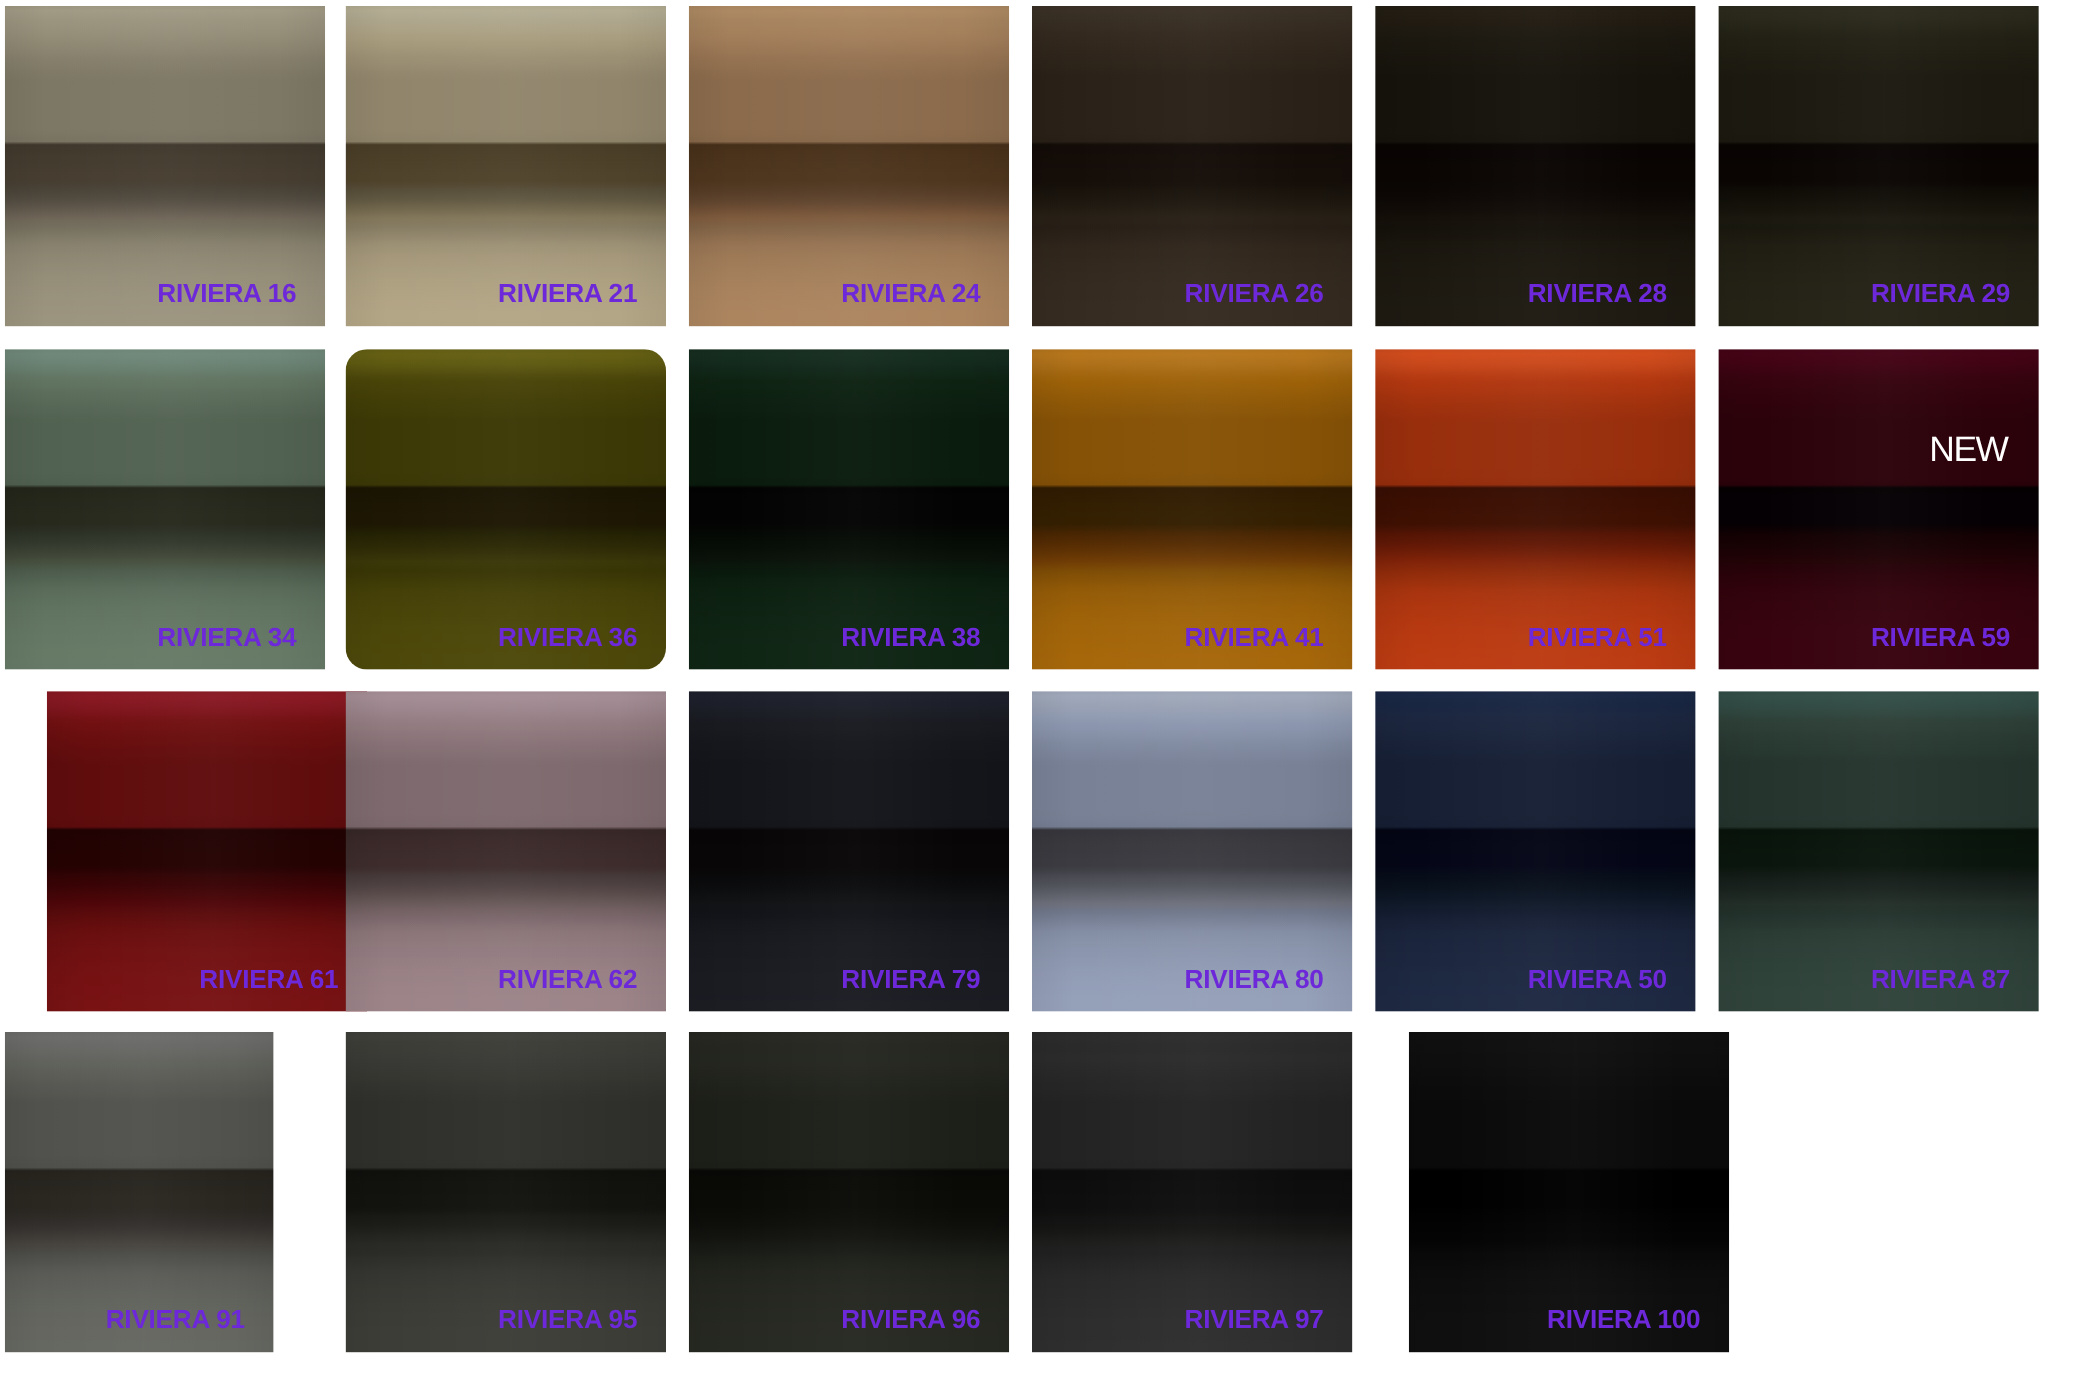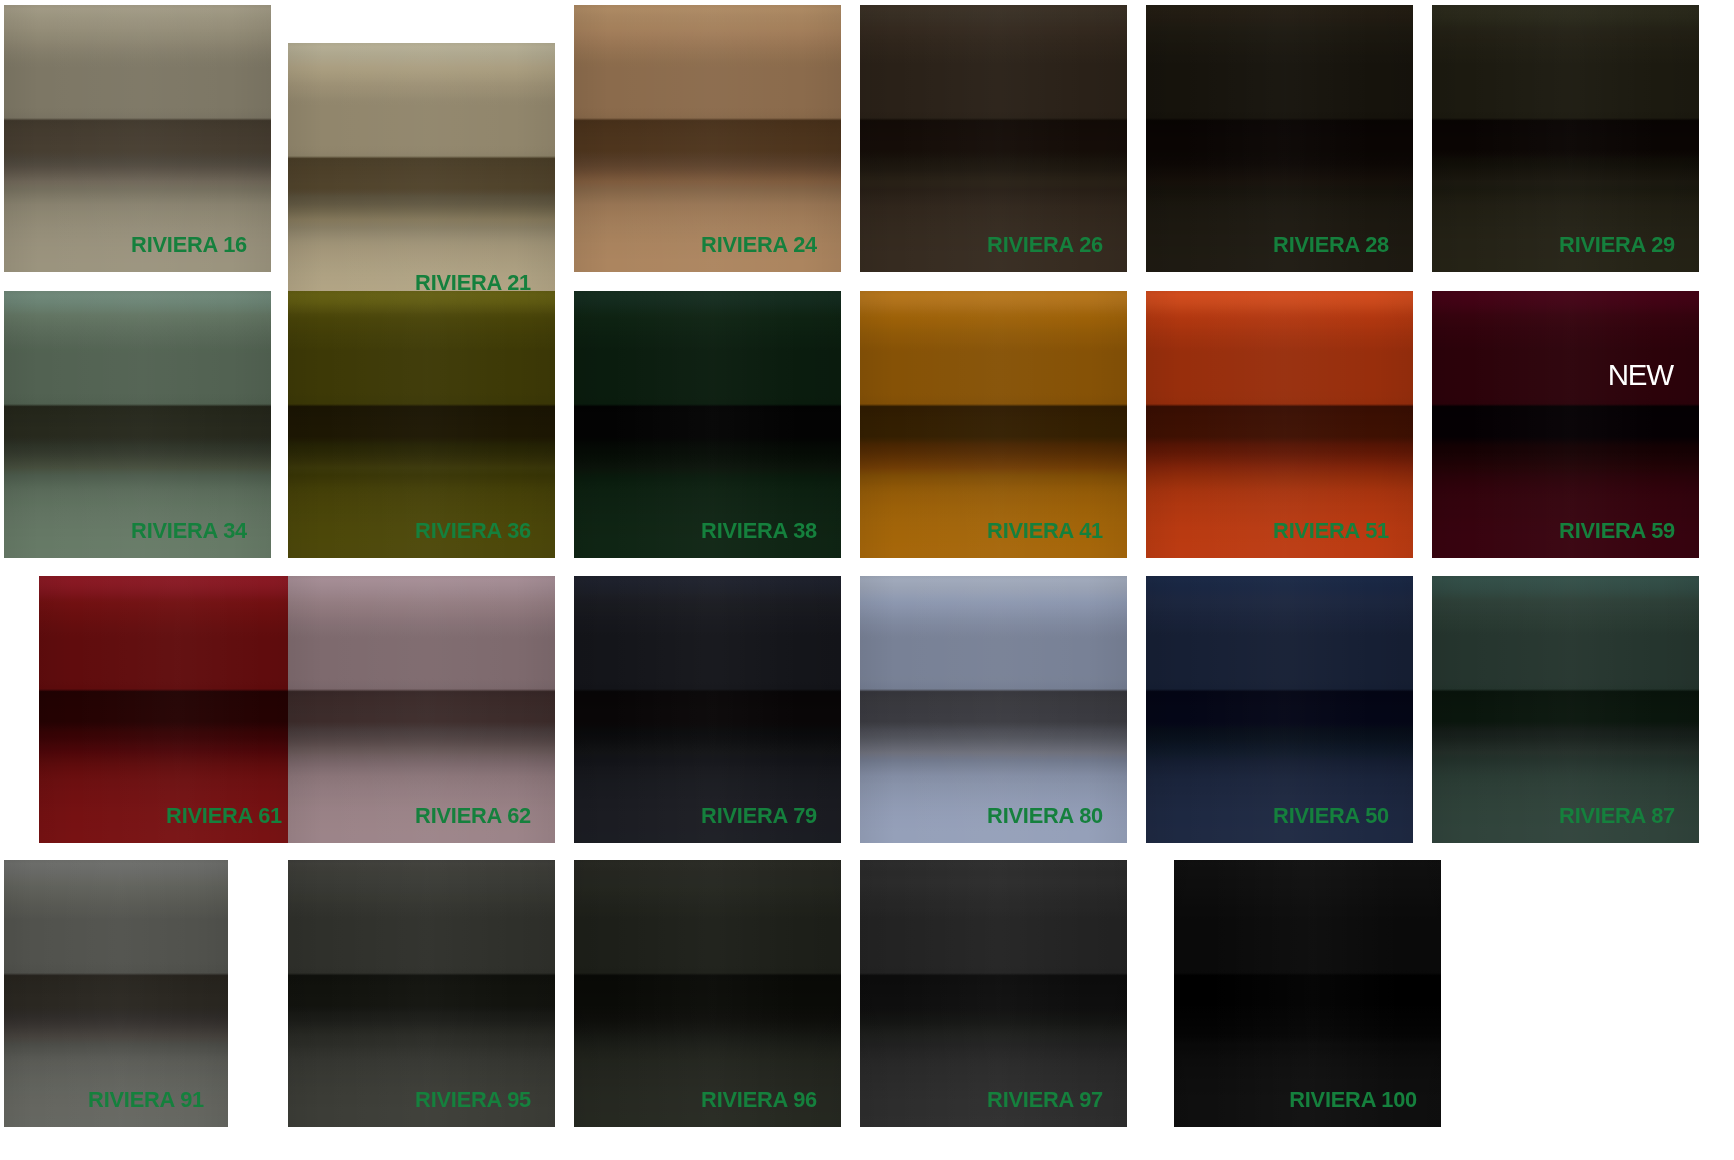--- a/index.html
+++ b/index.html
@@ -3,39 +3,39 @@
 <meta charset="utf-8">
 <title>Riviera colour swatches</title>
 <style>
   html,body{margin:0;padding:0;}
   body{width:1734px;height:1160px;background:#ffffff;overflow:hidden;
        font-family:"Liberation Sans",sans-serif;}
   #grid{position:relative;width:1734px;height:1160px;}
   .tile{position:absolute;overflow:hidden;}
   .tile .surface{position:absolute;left:0;top:0;right:0;bottom:0;}
   .tile .sheen{position:absolute;left:0;top:0;right:0;bottom:0;pointer-events:none;}
-  .label{position:absolute;right:24px;bottom:16px;color:#15803d;font-size:21.8px;font-weight:700;
+  .label{position:absolute;right:24px;bottom:16px;color:#6d28d9;font-size:21.8px;font-weight:700;
          letter-spacing:-0.2px;line-height:1;white-space:nowrap;
          -webkit-font-smoothing:antialiased;transform:translateZ(0);}
   .newbadge{position:absolute;right:26px;top:69px;color:#fff;font-size:29.5px;font-weight:400;
          letter-spacing:-1.2px;line-height:1;white-space:nowrap;
          -webkit-font-smoothing:antialiased;transform:translateZ(0);}
 </style>
 </head>
 <body>
 
 <div id="grid">
 
 <div class="tile" style="left: 4px; top: 5px; width: 267px; height: 267px;">
     <div class="surface" style="background: linear-gradient(rgb(156, 149, 128) 0%, rgb(161, 154, 132) 1.47%, rgb(158, 151, 130) 2.94%, rgb(155, 149, 127) 4.41%, rgb(153, 146, 125) 5.88%, rgb(151, 144, 123) 7.35%, rgb(149, 142, 121) 8.82%, rgb(146, 139, 118) 10.29%, rgb(143, 137, 116) 11.76%, rgb(141, 134, 114) 13.24%, rgb(138, 131, 111) 14.71%, rgb(135, 128, 109) 16.18%, rgb(132, 126, 107) 17.65%, rgb(130, 124, 105) 19.12%, rgb(128, 122, 103) 20.59%, rgb(126, 120, 102) 22.06%, rgb(125, 119, 101) 23.53%, rgb(125, 119, 101) 25%, rgb(125, 119, 101) 26.47%, rgb(125, 119, 101) 27.94%, rgb(125, 119, 101) 29.41%, rgb(125, 119, 101) 30.88%, rgb(125, 119, 101) 32.35%, rgb(125, 119, 101) 33.82%, rgb(125, 119, 101) 35.29%, rgb(125, 119, 101) 36.76%, rgb(125, 119, 101) 38.24%, rgb(124, 118, 100) 39.71%, rgb(122, 116, 99) 41.18%, rgb(121, 115, 98) 42.3%, rgb(63, 55, 43) 43.3%, rgb(64, 56, 44) 44.12%, rgb(66, 57, 45) 45.59%, rgb(67, 59, 46) 47.06%, rgb(68, 59, 47) 48.53%, rgb(69, 60, 48) 50%, rgb(70, 61, 48) 51.47%, rgb(71, 62, 49) 52.94%, rgb(71, 62, 49) 54.41%, rgb(72, 64, 52) 55.88%, rgb(74, 67, 56) 57.35%, rgb(77, 71, 60) 58.82%, rgb(82, 75, 64) 60.29%, rgb(89, 81, 70) 61.76%, rgb(96, 88, 75) 63.24%, rgb(103, 95, 82) 64.71%, rgb(111, 102, 88) 66.18%, rgb(114, 107, 91) 67.65%, rgb(116, 111, 94) 69.12%, rgb(122, 116, 98) 70.59%, rgb(127, 121, 103) 72.06%, rgb(132, 126, 107) 73.53%, rgb(137, 130, 111) 75%, rgb(139, 132, 113) 76.47%, rgb(141, 135, 114) 77.94%, rgb(143, 136, 116) 79.41%, rgb(145, 138, 117) 80.88%, rgb(146, 139, 119) 82.35%, rgb(148, 141, 120) 83.82%, rgb(149, 142, 121) 85.29%, rgb(150, 143, 122) 86.76%, rgb(152, 144, 123) 88.24%, rgb(152, 145, 124) 89.71%, rgb(153, 146, 124) 91.18%, rgb(154, 146, 125) 92.65%, rgb(154, 147, 125) 94.12%, rgb(155, 147, 126) 95.59%, rgb(155, 148, 126) 97.06%, rgb(155, 148, 126) 98.53%, rgb(155, 148, 126) 100%);"></div>
     <div class="sheen" style="background: linear-gradient(90deg, rgba(0, 0, 0, 0.055) 0%, rgba(0, 0, 0, 0) 13%, rgba(255, 255, 255, 0.024) 52%, rgba(0, 0, 0, 0) 85%, rgba(0, 0, 0, 0.05) 100%);"></div>
 
     <div class="label">RIVIERA 16</div>
   </div>
-    <div class="tile" style="left: 288px; top: 5px; width: 267px; height: 267px; margin-top: 38px;">
+    <div class="tile" style="left: 288px; top: 5px; width: 267px; height: 267px;">
     <div class="surface" style="background: linear-gradient(rgb(174, 168, 142) 0%, rgb(180, 173, 147) 1.47%, rgb(177, 170, 145) 2.94%, rgb(174, 167, 141) 4.41%, rgb(173, 164, 138) 5.88%, rgb(172, 162, 134) 7.35%, rgb(171, 159, 130) 8.82%, rgb(169, 157, 127) 10.29%, rgb(166, 154, 124) 11.76%, rgb(163, 151, 122) 13.24%, rgb(159, 147, 119) 14.71%, rgb(156, 144, 116) 16.18%, rgb(154, 142, 115) 17.65%, rgb(151, 140, 113) 19.12%, rgb(148, 137, 111) 20.59%, rgb(146, 135, 109) 22.06%, rgb(145, 134, 108) 23.53%, rgb(145, 134, 108) 25%, rgb(145, 134, 108) 26.47%, rgb(145, 134, 108) 27.94%, rgb(145, 134, 108) 29.41%, rgb(145, 134, 108) 30.88%, rgb(145, 134, 108) 32.35%, rgb(145, 134, 108) 33.82%, rgb(145, 134, 108) 35.29%, rgb(145, 134, 108) 36.76%, rgb(145, 134, 108) 38.24%, rgb(144, 133, 107) 39.71%, rgb(142, 131, 106) 41.18%, rgb(140, 130, 104) 42.3%, rgb(72, 60, 38) 43.3%, rgb(73, 61, 39) 44.12%, rgb(74, 62, 40) 45.59%, rgb(76, 63, 40) 47.06%, rgb(77, 64, 41) 48.53%, rgb(78, 65, 42) 50%, rgb(79, 66, 43) 51.47%, rgb(80, 67, 43) 52.94%, rgb(80, 67, 43) 54.41%, rgb(83, 71, 49) 55.88%, rgb(87, 78, 57) 57.35%, rgb(92, 83, 62) 58.82%, rgb(97, 88, 66) 60.29%, rgb(105, 95, 71) 61.76%, rgb(113, 103, 77) 63.24%, rgb(122, 111, 84) 64.71%, rgb(131, 119, 90) 66.18%, rgb(133, 122, 95) 67.65%, rgb(135, 125, 100) 69.12%, rgb(141, 131, 105) 70.59%, rgb(147, 136, 110) 72.06%, rgb(153, 142, 114) 73.53%, rgb(158, 146, 118) 75%, rgb(161, 149, 120) 76.47%, rgb(164, 151, 122) 77.94%, rgb(166, 153, 124) 79.41%, rgb(168, 155, 125) 80.88%, rgb(169, 157, 127) 82.35%, rgb(171, 158, 128) 83.82%, rgb(172, 160, 129) 85.29%, rgb(174, 161, 130) 86.76%, rgb(175, 162, 131) 88.24%, rgb(176, 163, 132) 89.71%, rgb(177, 164, 132) 91.18%, rgb(178, 164, 133) 92.65%, rgb(178, 165, 134) 94.12%, rgb(179, 166, 134) 95.59%, rgb(179, 166, 134) 97.06%, rgb(179, 166, 134) 98.53%, rgb(179, 166, 134) 100%);"></div>
     <div class="sheen" style="background: linear-gradient(90deg, rgba(0, 0, 0, 0.055) 0%, rgba(0, 0, 0, 0) 13%, rgba(255, 255, 255, 0.024) 52%, rgba(0, 0, 0, 0) 85%, rgba(0, 0, 0, 0.05) 100%);"></div>
 
     <div class="label">RIVIERA 21</div>
   </div>
     <div class="tile" style="left: 574px; top: 5px; width: 267px; height: 267px;">
     <div class="surface" style="background: linear-gradient(rgb(168, 133, 95) 0%, rgb(173, 137, 99) 1.47%, rgb(170, 135, 97) 2.94%, rgb(167, 132, 95) 4.41%, rgb(166, 131, 94) 5.88%, rgb(165, 129, 92) 7.35%, rgb(164, 128, 91) 8.82%, rgb(162, 125, 90) 10.29%, rgb(159, 123, 88) 11.76%, rgb(156, 120, 86) 13.24%, rgb(153, 118, 84) 14.71%, rgb(150, 115, 82) 16.18%, rgb(147, 114, 81) 17.65%, rgb(145, 112, 79) 19.12%, rgb(142, 110, 78) 20.59%, rgb(140, 108, 76) 22.06%, rgb(139, 107, 76) 23.53%, rgb(139, 107, 76) 25%, rgb(139, 107, 76) 26.47%, rgb(139, 107, 76) 27.94%, rgb(139, 107, 76) 29.41%, rgb(139, 107, 76) 30.88%, rgb(139, 107, 76) 32.35%, rgb(139, 107, 76) 33.82%, rgb(139, 107, 76) 35.29%, rgb(139, 107, 76) 36.76%, rgb(139, 107, 76) 38.24%, rgb(138, 106, 75) 39.71%, rgb(136, 105, 74) 41.18%, rgb(134, 103, 73) 42.3%, rgb(70, 47, 25) 43.3%, rgb(71, 48, 26) 44.12%, rgb(73, 49, 26) 45.59%, rgb(74, 50, 27) 47.06%, rgb(75, 51, 28) 48.53%, rgb(76, 52, 28) 50%, rgb(77, 52, 29) 51.47%, rgb(78, 53, 29) 52.94%, rgb(78, 53, 29) 54.41%, rgb(81, 56, 33) 55.88%, rgb(84, 59, 37) 57.35%, rgb(89, 63, 41) 58.82%, rgb(94, 67, 44) 60.29%, rgb(101, 72, 48) 61.76%, rgb(110, 78, 52) 63.24%, rgb(118, 85, 57) 64.71%, rgb(126, 91, 61) 66.18%, rgb(128, 95, 66) 67.65%, rgb(130, 100, 70) 69.12%, rgb(136, 104, 74) 70.59%, rgb(141, 109, 77) 72.06%, rgb(147, 113, 81) 73.53%, rgb(152, 117, 84) 75%, rgb(154, 119, 85) 76.47%, rgb(157, 121, 86) 77.94%, rgb(159, 123, 88) 79.41%, rgb(161, 124, 89) 80.88%, rgb(162, 126, 90) 82.35%, rgb(164, 127, 91) 83.82%, rgb(165, 128, 92) 85.29%, rgb(167, 129, 92) 86.76%, rgb(168, 130, 93) 88.24%, rgb(169, 131, 94) 89.71%, rgb(170, 131, 94) 91.18%, rgb(170, 132, 94) 92.65%, rgb(171, 132, 95) 94.12%, rgb(172, 133, 95) 95.59%, rgb(172, 133, 95) 97.06%, rgb(172, 133, 95) 98.53%, rgb(172, 133, 95) 100%);"></div>
     <div class="sheen" style="background: linear-gradient(90deg, rgba(0, 0, 0, 0.055) 0%, rgba(0, 0, 0, 0) 13%, rgba(255, 255, 255, 0.024) 52%, rgba(0, 0, 0, 0) 85%, rgba(0, 0, 0, 0.05) 100%);"></div>
 
     <div class="label">RIVIERA 24</div>
@@ -57,21 +57,21 @@
     <div class="sheen" style="background: linear-gradient(90deg, rgba(0, 0, 0, 0.055) 0%, rgba(0, 0, 0, 0) 13%, rgba(255, 255, 255, 0.024) 52%, rgba(0, 0, 0, 0) 85%, rgba(0, 0, 0, 0.05) 100%);"></div>
 
     <div class="label">RIVIERA 29</div>
   </div>
     <div class="tile" style="left: 4px; top: 291px; width: 267px; height: 267px;">
     <div class="surface" style="background: linear-gradient(rgb(108, 132, 117) 0%, rgb(111, 136, 121) 1.47%, rgb(109, 134, 119) 2.94%, rgb(107, 131, 116) 4.41%, rgb(104, 127, 111) 5.88%, rgb(102, 123, 106) 7.35%, rgb(99, 118, 100) 8.82%, rgb(97, 115, 97) 10.29%, rgb(95, 113, 95) 11.76%, rgb(93, 110, 93) 13.24%, rgb(91, 108, 91) 14.71%, rgb(89, 106, 89) 16.18%, rgb(87, 104, 87) 17.65%, rgb(86, 102, 86) 19.12%, rgb(84, 100, 84) 20.59%, rgb(82, 99, 82) 22.06%, rgb(82, 98, 82) 23.53%, rgb(82, 98, 82) 25%, rgb(82, 98, 82) 26.47%, rgb(82, 98, 82) 27.94%, rgb(82, 98, 82) 29.41%, rgb(82, 98, 82) 30.88%, rgb(82, 98, 82) 32.35%, rgb(82, 98, 82) 33.82%, rgb(82, 98, 82) 35.29%, rgb(82, 98, 82) 36.76%, rgb(82, 98, 82) 38.24%, rgb(81, 97, 81) 39.71%, rgb(80, 96, 80) 41.18%, rgb(79, 95, 79) 42.3%, rgb(34, 36, 25) 43.3%, rgb(35, 37, 26) 44.12%, rgb(36, 38, 26) 45.59%, rgb(37, 39, 27) 47.06%, rgb(37, 39, 28) 48.53%, rgb(38, 40, 28) 50%, rgb(39, 41, 29) 51.47%, rgb(39, 41, 29) 52.94%, rgb(39, 41, 29) 54.41%, rgb(41, 44, 33) 55.88%, rgb(44, 49, 37) 57.35%, rgb(47, 53, 41) 58.82%, rgb(51, 56, 44) 60.29%, rgb(55, 61, 48) 61.76%, rgb(60, 67, 52) 63.24%, rgb(65, 72, 57) 64.71%, rgb(70, 78, 61) 66.18%, rgb(73, 85, 69) 67.65%, rgb(76, 91, 76) 69.12%, rgb(80, 95, 80) 70.59%, rgb(83, 100, 83) 72.06%, rgb(87, 104, 87) 73.53%, rgb(90, 107, 90) 75%, rgb(92, 109, 92) 76.47%, rgb(93, 111, 93) 77.94%, rgb(94, 113, 94) 79.41%, rgb(96, 114, 96) 80.88%, rgb(97, 115, 97) 82.35%, rgb(98, 116, 98) 83.82%, rgb(99, 117, 99) 85.29%, rgb(100, 118, 100) 86.76%, rgb(100, 119, 100) 88.24%, rgb(101, 120, 101) 89.71%, rgb(101, 120, 101) 91.18%, rgb(102, 121, 102) 92.65%, rgb(102, 122, 102) 94.12%, rgb(102, 122, 102) 95.59%, rgb(103, 122, 103) 97.06%, rgb(103, 122, 103) 98.53%, rgb(103, 122, 103) 100%);"></div>
     <div class="sheen" style="background: linear-gradient(90deg, rgba(0, 0, 0, 0.055) 0%, rgba(0, 0, 0, 0) 13%, rgba(255, 255, 255, 0.024) 52%, rgba(0, 0, 0, 0) 85%, rgba(0, 0, 0, 0.05) 100%);"></div>
 
     <div class="label">RIVIERA 34</div>
   </div>
-    <div class="tile" style="left: 288px; top: 291px; width: 267px; height: 267px;">
+    <div class="tile" style="left: 288px; top: 291px; width: 267px; height: 267px; border-radius: 18px;">
     <div class="surface" style="background: linear-gradient(rgb(96, 91, 18) 0%, rgb(100, 95, 19) 1.47%, rgb(98, 93, 18) 2.94%, rgb(95, 90, 17) 4.41%, rgb(89, 84, 15) 5.88%, rgb(83, 78, 13) 7.35%, rgb(76, 71, 10) 8.82%, rgb(72, 68, 8) 10.29%, rgb(71, 66, 8) 11.76%, rgb(69, 65, 8) 13.24%, rgb(68, 63, 7) 14.71%, rgb(66, 62, 7) 16.18%, rgb(65, 61, 7) 17.65%, rgb(64, 60, 7) 19.12%, rgb(63, 59, 6) 20.59%, rgb(61, 57, 6) 22.06%, rgb(61, 57, 6) 23.53%, rgb(61, 57, 6) 25%, rgb(61, 57, 6) 26.47%, rgb(61, 57, 6) 27.94%, rgb(61, 57, 6) 29.41%, rgb(61, 57, 6) 30.88%, rgb(61, 57, 6) 32.35%, rgb(61, 57, 6) 33.82%, rgb(61, 57, 6) 35.29%, rgb(61, 57, 6) 36.76%, rgb(61, 57, 6) 38.24%, rgb(60, 56, 6) 39.71%, rgb(59, 56, 6) 41.18%, rgb(59, 55, 6) 42.3%, rgb(25, 20, 2) 43.3%, rgb(26, 20, 2) 44.12%, rgb(26, 21, 3) 45.59%, rgb(27, 21, 3) 47.06%, rgb(28, 22, 3) 48.53%, rgb(28, 22, 3) 50%, rgb(29, 23, 3) 51.47%, rgb(29, 23, 3) 52.94%, rgb(29, 23, 3) 54.41%, rgb(32, 27, 3) 55.88%, rgb(35, 33, 4) 57.35%, rgb(39, 36, 4) 58.82%, rgb(41, 39, 5) 60.29%, rgb(45, 42, 6) 61.76%, rgb(49, 46, 7) 63.24%, rgb(54, 50, 8) 64.71%, rgb(58, 55, 9) 66.18%, rgb(57, 54, 7) 67.65%, rgb(56, 53, 5) 69.12%, rgb(59, 55, 6) 70.59%, rgb(62, 58, 6) 72.06%, rgb(65, 61, 7) 73.53%, rgb(67, 63, 7) 75%, rgb(69, 64, 8) 76.47%, rgb(70, 65, 8) 77.94%, rgb(71, 66, 8) 79.41%, rgb(72, 67, 8) 80.88%, rgb(72, 68, 8) 82.35%, rgb(73, 69, 9) 83.82%, rgb(74, 69, 9) 85.29%, rgb(75, 70, 9) 86.76%, rgb(75, 71, 9) 88.24%, rgb(76, 71, 9) 89.71%, rgb(76, 71, 9) 91.18%, rgb(76, 72, 9) 92.65%, rgb(77, 72, 9) 94.12%, rgb(77, 72, 10) 95.59%, rgb(77, 72, 10) 97.06%, rgb(77, 72, 10) 98.53%, rgb(77, 72, 10) 100%);"></div>
     <div class="sheen" style="background: linear-gradient(90deg, rgba(0, 0, 0, 0.055) 0%, rgba(0, 0, 0, 0) 13%, rgba(255, 255, 255, 0.024) 52%, rgba(0, 0, 0, 0) 85%, rgba(0, 0, 0, 0.05) 100%);"></div>
 
     <div class="label">RIVIERA 36</div>
   </div>
     <div class="tile" style="left: 574px; top: 291px; width: 267px; height: 267px;">
     <div class="surface" style="background: linear-gradient(rgb(20, 43, 29) 0%, rgb(21, 45, 31) 1.47%, rgb(20, 44, 30) 2.94%, rgb(19, 42, 29) 4.41%, rgb(18, 40, 26) 5.88%, rgb(16, 38, 23) 7.35%, rgb(15, 36, 20) 8.82%, rgb(14, 34, 18) 10.29%, rgb(13, 34, 18) 11.76%, rgb(13, 33, 17) 13.24%, rgb(12, 32, 17) 14.71%, rgb(12, 31, 16) 16.18%, rgb(11, 30, 16) 17.65%, rgb(11, 30, 15) 19.12%, rgb(11, 29, 15) 20.59%, rgb(10, 28, 14) 22.06%, rgb(10, 28, 14) 23.53%, rgb(10, 28, 14) 25%, rgb(10, 28, 14) 26.47%, rgb(10, 28, 14) 27.94%, rgb(10, 28, 14) 29.41%, rgb(10, 28, 14) 30.88%, rgb(10, 28, 14) 32.35%, rgb(10, 28, 14) 33.82%, rgb(10, 28, 14) 35.29%, rgb(10, 28, 14) 36.76%, rgb(10, 28, 14) 38.24%, rgb(10, 28, 14) 39.71%, rgb(10, 27, 13) 41.18%, rgb(9, 27, 13) 42.3%, rgb(2, 2, 2) 43.3%, rgb(2, 2, 2) 44.12%, rgb(3, 3, 3) 45.59%, rgb(3, 3, 3) 47.06%, rgb(3, 3, 3) 48.53%, rgb(3, 3, 3) 50%, rgb(3, 3, 3) 51.47%, rgb(3, 3, 3) 52.94%, rgb(3, 3, 3) 54.41%, rgb(3, 5, 3) 55.88%, rgb(4, 8, 4) 57.35%, rgb(5, 10, 5) 58.82%, rgb(5, 11, 5) 60.29%, rgb(6, 13, 6) 61.76%, rgb(7, 15, 7) 63.24%, rgb(9, 17, 9) 64.71%, rgb(10, 19, 10) 66.18%, rgb(10, 22, 11) 67.65%, rgb(9, 25, 12) 69.12%, rgb(9, 27, 13) 70.59%, rgb(10, 29, 14) 72.06%, rgb(11, 30, 15) 73.53%, rgb(12, 32, 16) 75%, rgb(12, 32, 17) 76.47%, rgb(13, 33, 17) 77.94%, rgb(13, 33, 18) 79.41%, rgb(13, 34, 18) 80.88%, rgb(14, 34, 18) 82.35%, rgb(14, 35, 19) 83.82%, rgb(14, 35, 19) 85.29%, rgb(14, 36, 19) 86.76%, rgb(15, 36, 19) 88.24%, rgb(15, 36, 19) 89.71%, rgb(15, 36, 20) 91.18%, rgb(15, 37, 20) 92.65%, rgb(15, 37, 20) 94.12%, rgb(15, 37, 20) 95.59%, rgb(15, 37, 20) 97.06%, rgb(15, 37, 20) 98.53%, rgb(15, 37, 20) 100%);"></div>
     <div class="sheen" style="background: linear-gradient(90deg, rgba(0, 0, 0, 0.055) 0%, rgba(0, 0, 0, 0) 13%, rgba(255, 255, 255, 0.024) 52%, rgba(0, 0, 0, 0) 85%, rgba(0, 0, 0, 0.05) 100%);"></div>
 
     <div class="label">RIVIERA 38</div>

